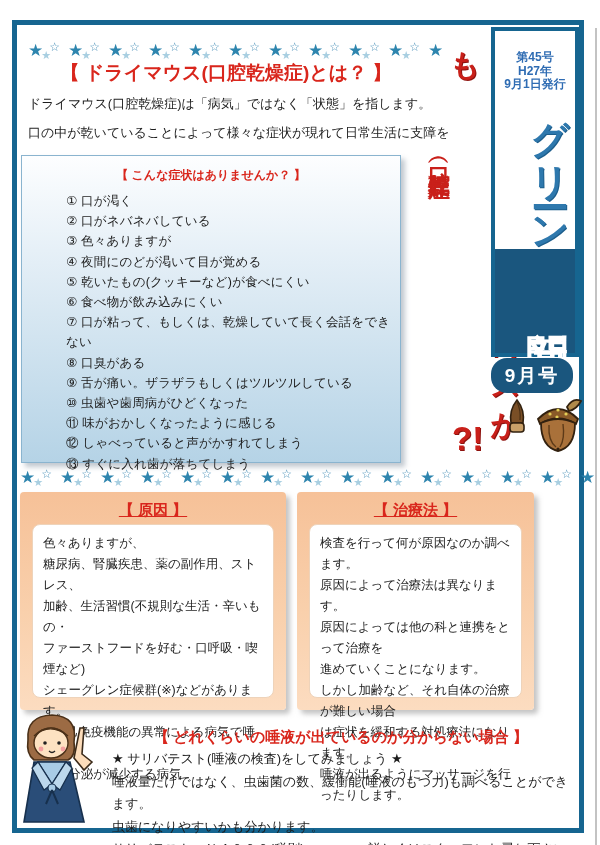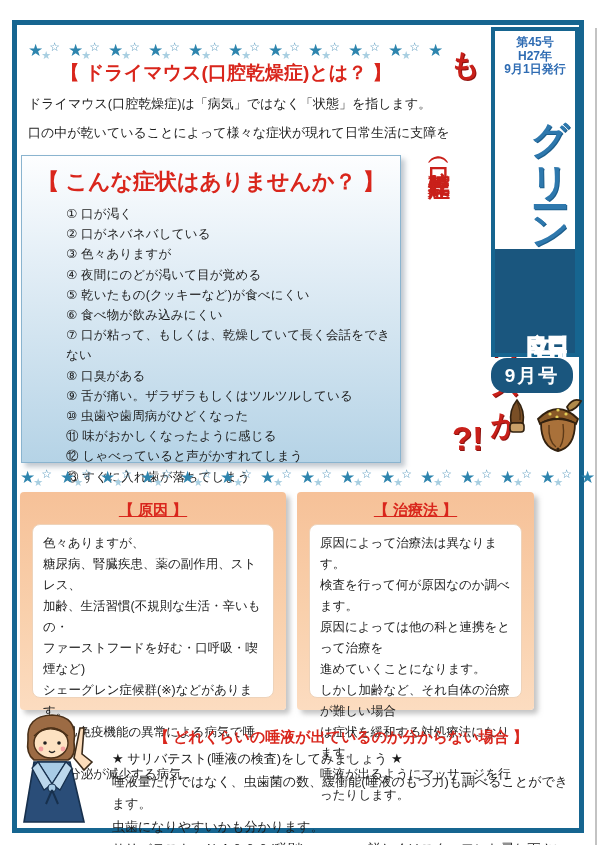--- a/index.html
+++ b/index.html
@@ -20,21 +20,21 @@
   .su .s3{color:#4f94ba;font-size:12px;position:relative;top:-5px;left:-4px;}
   
   .red-title{color:#d9261c;font-weight:bold;text-align:center;}
   .intro p{margin:0;font-size:13px;line-height:28.5px;}
   
   .symptoms-box{
     left:21px;top:155px;width:380px;height:308px;box-sizing:border-box;
     border:1px solid #8ab4cf;background:linear-gradient(#fdfeff 0%,#e3eef6 35%,#b5d3e6 100%);
     box-shadow:4px 4px 5px rgba(120,135,150,.45);
   }
-  .symptoms-box h2{margin:11px 0 0 0;font-size:22px;}
+  .symptoms-box h2{margin:11px 0 0 0;font-size:12px;}
   .symptoms-list{margin:7px 0 0 44px;padding:0;list-style:none;}
   .symptoms-list div{font-size:12.5px;line-height:20.2px;letter-spacing:.2px;}
   
   .orange-box{
     top:492px;height:218px;box-sizing:border-box;border-radius:4px;
     background:linear-gradient(#f6c198 0%,#f9d0ac 55%,#fcdcc0 100%);
     box-shadow:4px 4px 5px rgba(140,140,140,.5);
   }
   .orange-box h2{margin:9px 0 8px 0;font-size:15px;text-decoration:underline;}
   .panel{
@@ -57,21 +57,21 @@
   .headline-bang{left:452px;top:420px;font-size:33px;font-weight:bold;color:#c9201a;text-shadow:1px 1px 0 #8e120e;}
   .headline-sub{
     left:424px;top:150px;writing-mode:vertical-rl;
     font-size:22px;font-weight:bold;color:#c9201a;letter-spacing:2px;
   }
   
   .banner{
     left:491px;top:27px;width:88px;height:330px;box-sizing:border-box;
     border:4px solid #166590;background:#fff;text-align:center;
   }
-  .banner .issue{margin-top:5px;font-size:12px;line-height:13.5px;font-weight:bold;color:#2f6cb3;}
+  .banner .issue{margin-top:20px;font-size:12px;line-height:13.5px;font-weight:bold;color:#2f6cb3;}
   .banner .title-top{
     position:absolute;left:0;right:0;top:48px;height:172px;
     writing-mode:vertical-rl;margin:0 auto;
     font-size:38px;font-weight:bold;color:#2e78ad;letter-spacing:4px;
     text-shadow:1px 1px 0 #1d5e8c;
   }
   .banner .shinbun{
     position:absolute;left:0;right:0;bottom:0;height:104px;background:#1a567e;
   }
   .banner .shinbun span{
@@ -157,22 +157,22 @@
       <div>ファーストフードを好む・口呼吸・喫煙など)</div>
       <div>シェーグレン症候群(※)などがあります。</div>
       <div>※自己免疫機能の異常による病気で唾液や</div>
       <div>涙の分泌が減少する病気</div>
     </div>
 </div>
 
 <div class="abs orange-box" style="left:297px;width:237px;">
   <h2 class="red-title">【 治療法 】</h2>
   <div class="panel">
+      <div>検査を行って何が原因なのか調べます。</div>
       <div>原因によって治療法は異なります。</div>
-      <div>検査を行って何が原因なのか調べます。</div>
       <div>原因によっては他の科と連携をとって治療を</div>
       <div>進めていくことになります。</div>
       <div>しかし加齢など、それ自体の治療が難しい場合</div>
       <div>は症状を緩和する対処療法になります。</div>
       <div>唾液が出るようにマッサージを行ったりします。</div>
     </div>
 </div>
 
 <div class="abs red-title saliva-title">【 どれくらいの唾液が出ているのか分からない場合 】</div>
 <div class="abs saliva-lines">

